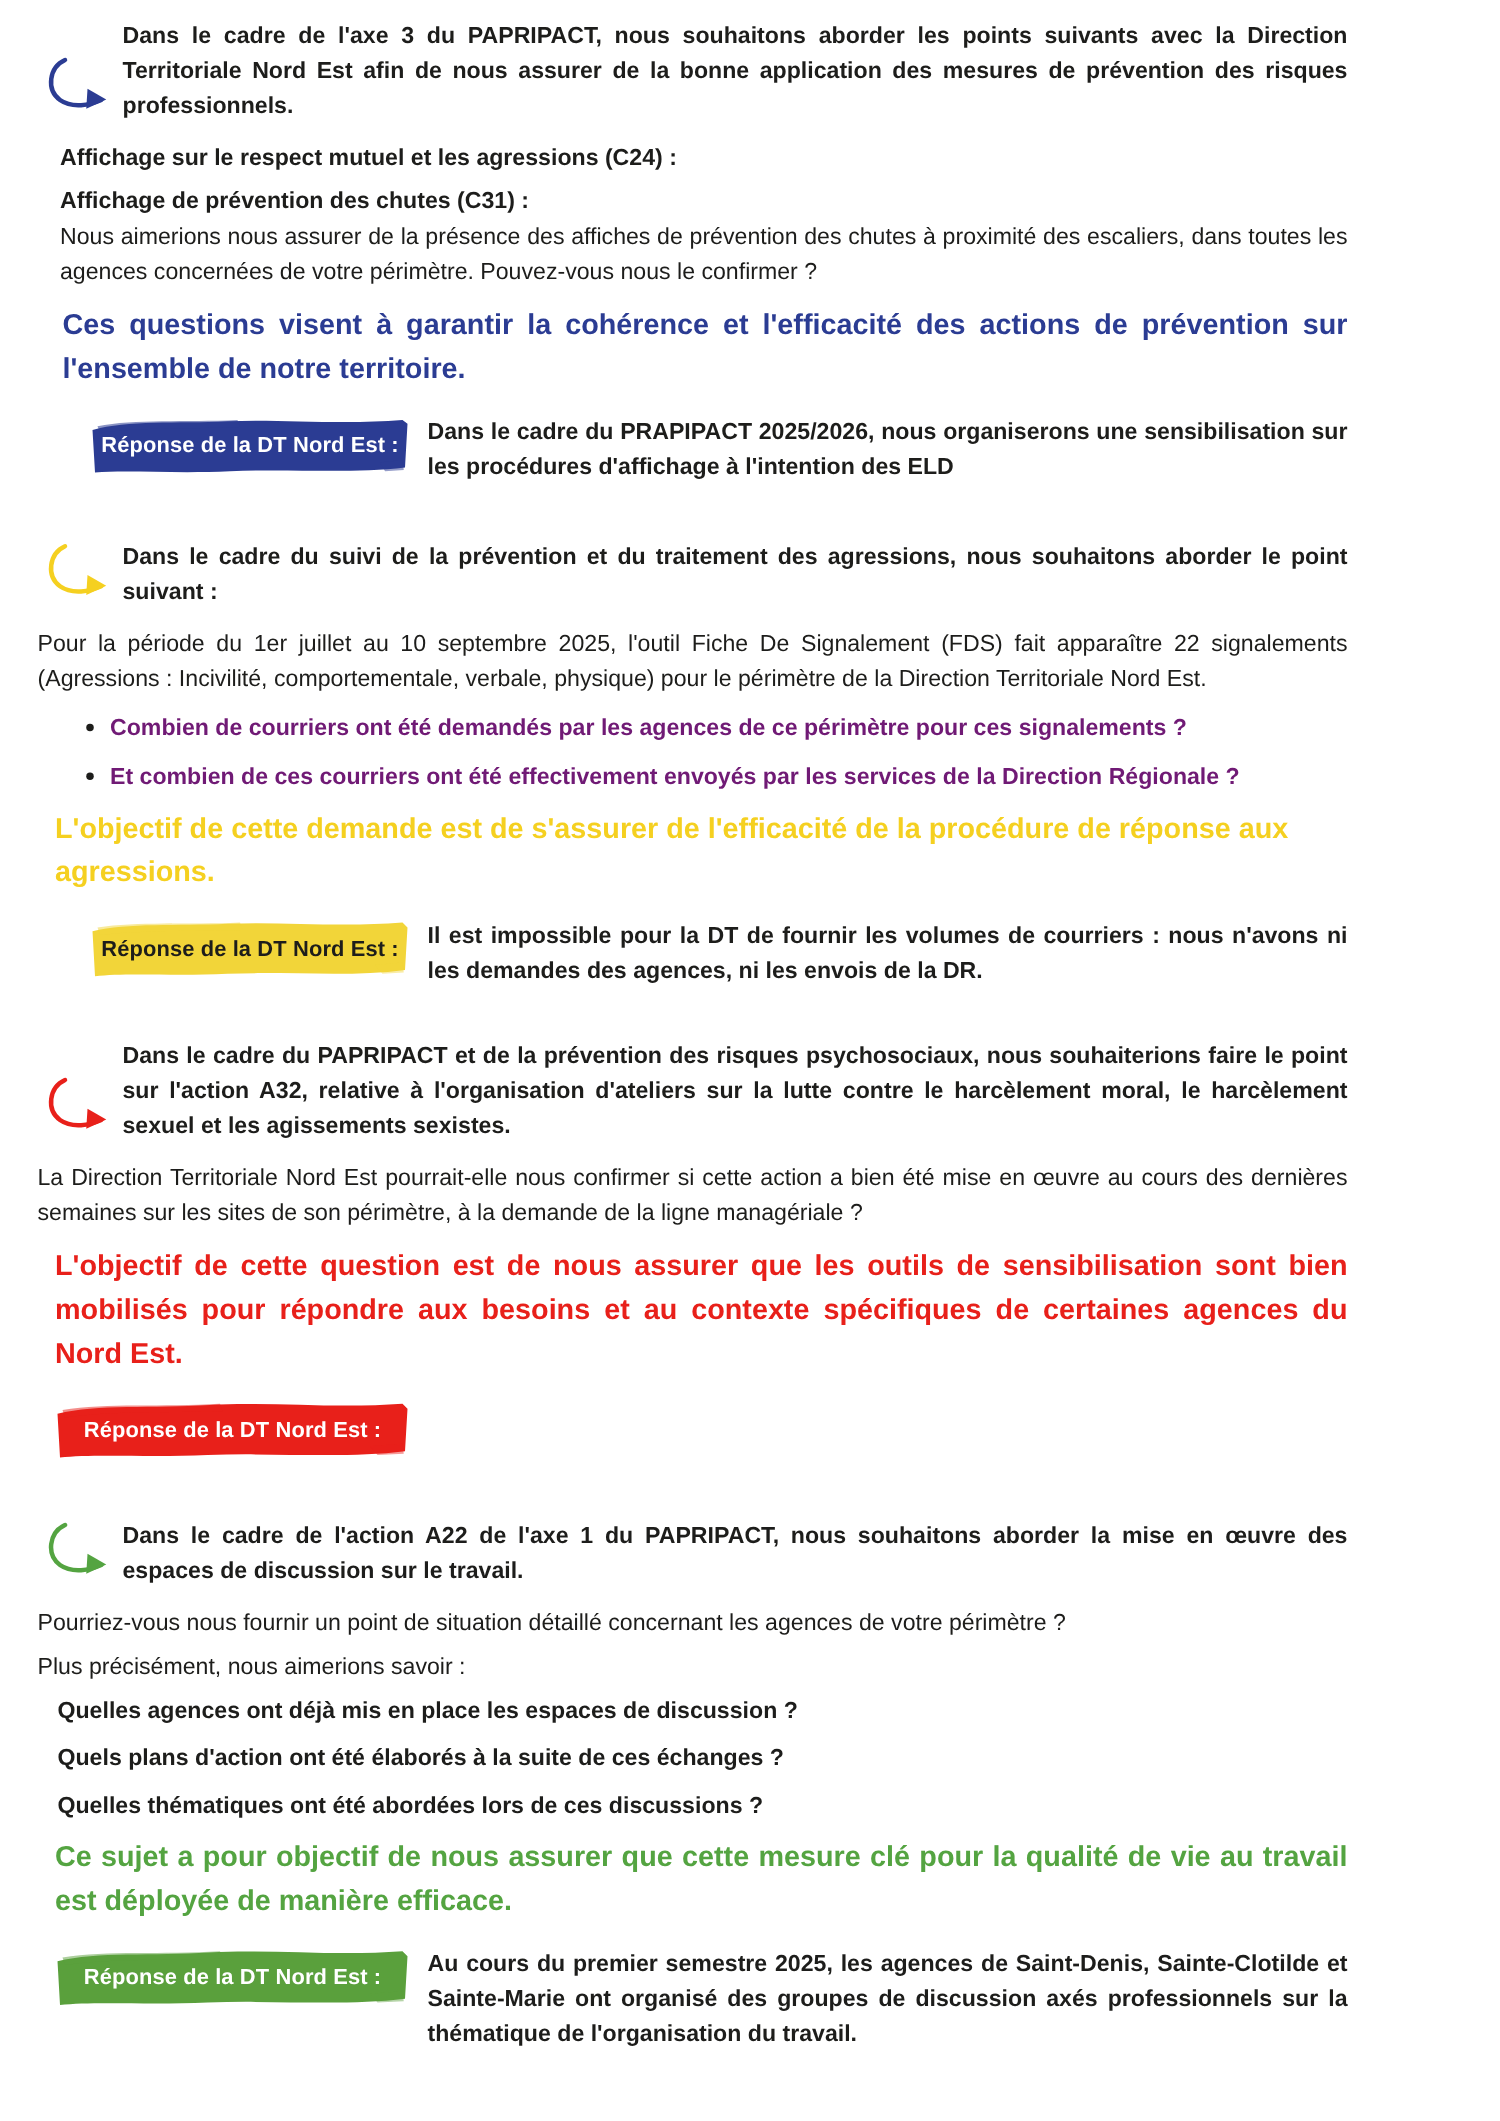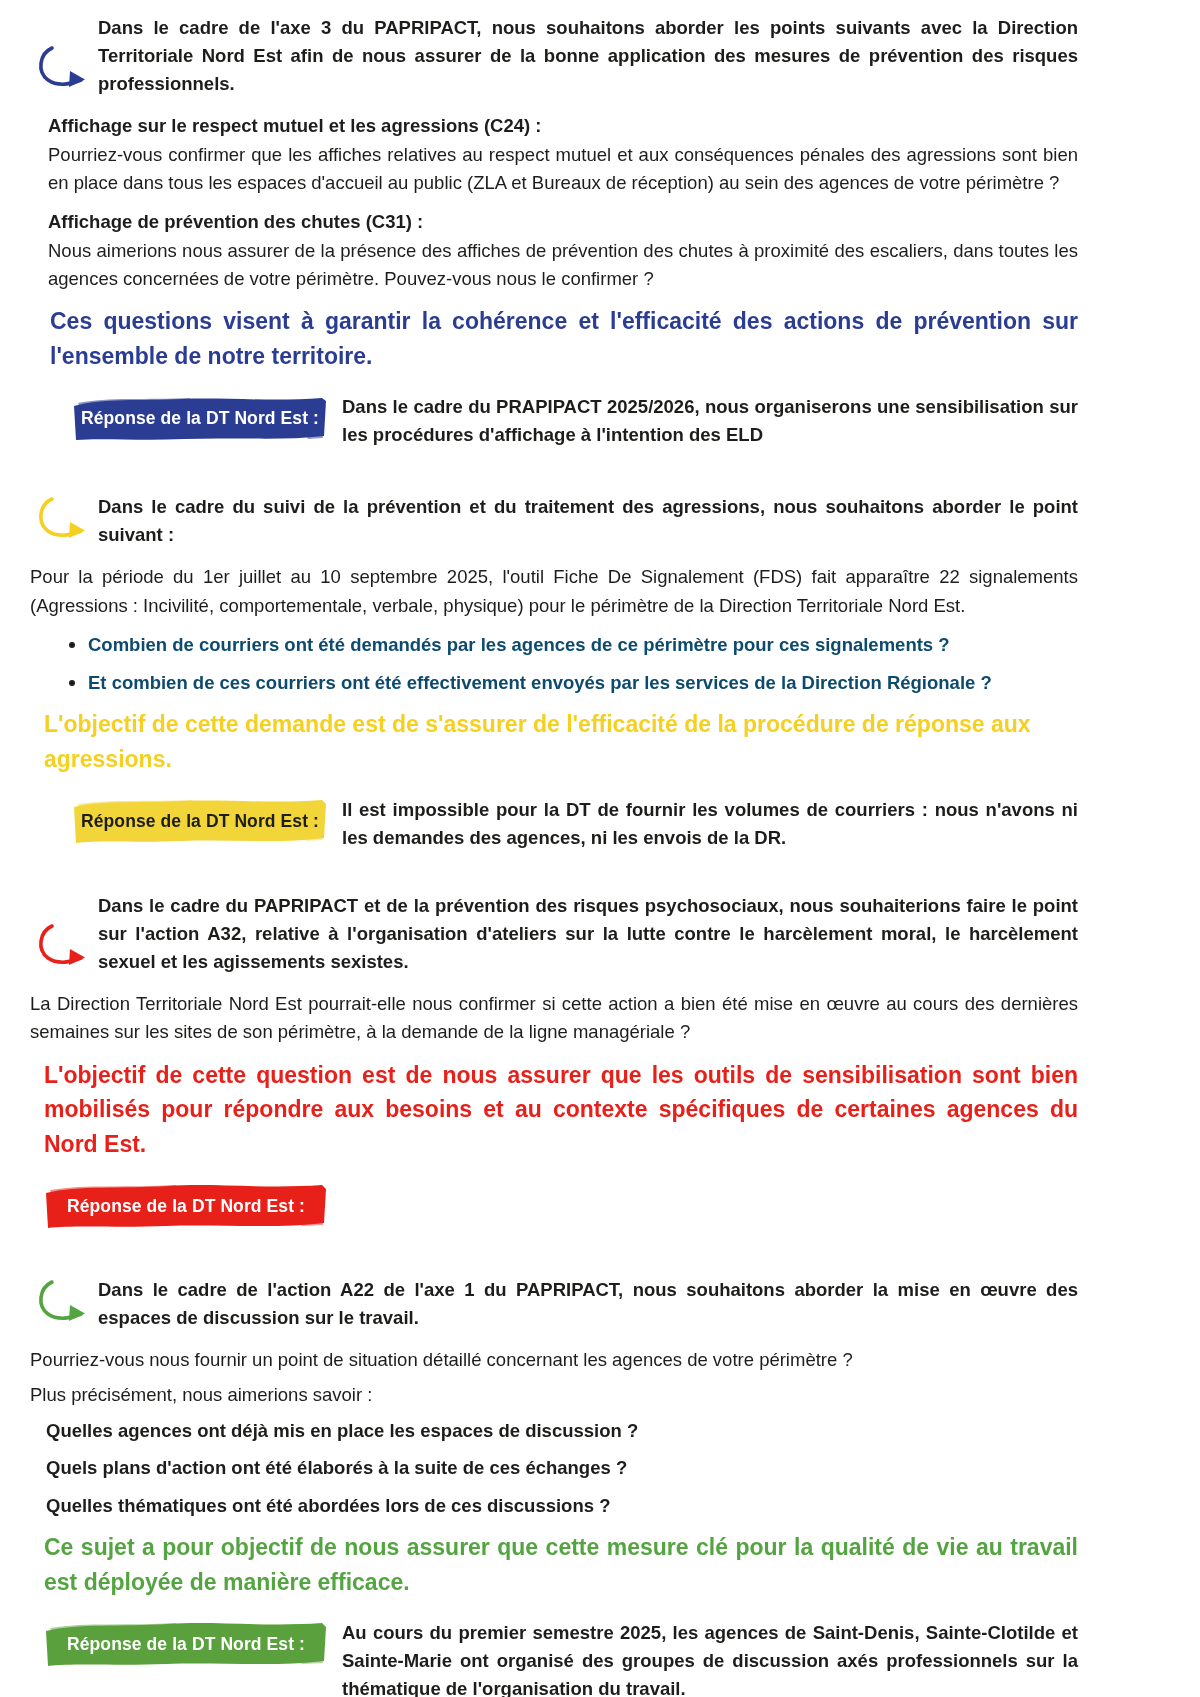--- a/index.html
+++ b/index.html
@@ -89,21 +89,21 @@
     margin: 9px 0 4px 0;
     padding-left: 58px;
     list-style: none;
   }
   ul.bullets li {
     position: relative;
     font-size: 18.5px;
     font-weight: bold;
     line-height: 1.52;
     margin-bottom: 10px;
-    color: #0c4a6e;
+    color: #701a75;
   }
   ul.bullets li::before {
     content: "";
     position: absolute;
     left: -19px;
     top: 11px;
     width: 6px;
     height: 6px;
     border-radius: 50%;
     background: #1d1d1b;
@@ -181,21 +181,20 @@
         <svg viewBox="0 0 62 56" xmlns="http://www.w3.org/2000/svg" aria-hidden="true">
           <path d="M18 6 C5 12, 3 30, 14 38 C24 45, 38 42, 47 38" fill="none" stroke="#2b3c93" stroke-width="3.6" stroke-linecap="round"></path>
           <path d="M36 29 L51 37.5 L35 45 Z" fill="#2b3c93"></path>
         </svg>
       </span>
       <div class="intro-text">Dans le cadre de l'axe 3 du PAPRIPACT, nous souhaitons aborder les points suivants avec la Direction Territoriale Nord Est afin de nous assurer de la bonne application des mesures de prévention des risques professionnels.</div>
     </div>
 
     <div class="indent-body">
       <p class="heading">Affichage sur le respect mutuel et les agressions (C24) :</p>
-      <p class="para">Pourriez-vous confirmer que les affiches relatives au respect mutuel et aux conséquences pénales des agressions sont bien en place dans tous les espaces d'accueil au public (ZLA et Bureaux de réception) au sein des agences de votre périmètre ?</p>
 
       <p class="heading">Affichage de prévention des chutes (C31) :</p>
       <p class="para">Nous aimerions nous assurer de la présence des affiches de prévention des chutes à proximité des escaliers, dans toutes les agences concernées de votre périmètre. Pouvez-vous nous le confirmer ?</p>
     </div>
 
     <p class="objective blue">Ces questions visent à garantir la cohérence et l'efficacité des actions de prévention sur l'ensemble de notre territoire.</p>
 
     <div class="answer-row">
       <span class="badge-wrap shift">
         <svg viewBox="0 0 256 52" preserveAspectRatio="none" xmlns="http://www.w3.org/2000/svg" aria-hidden="true">

